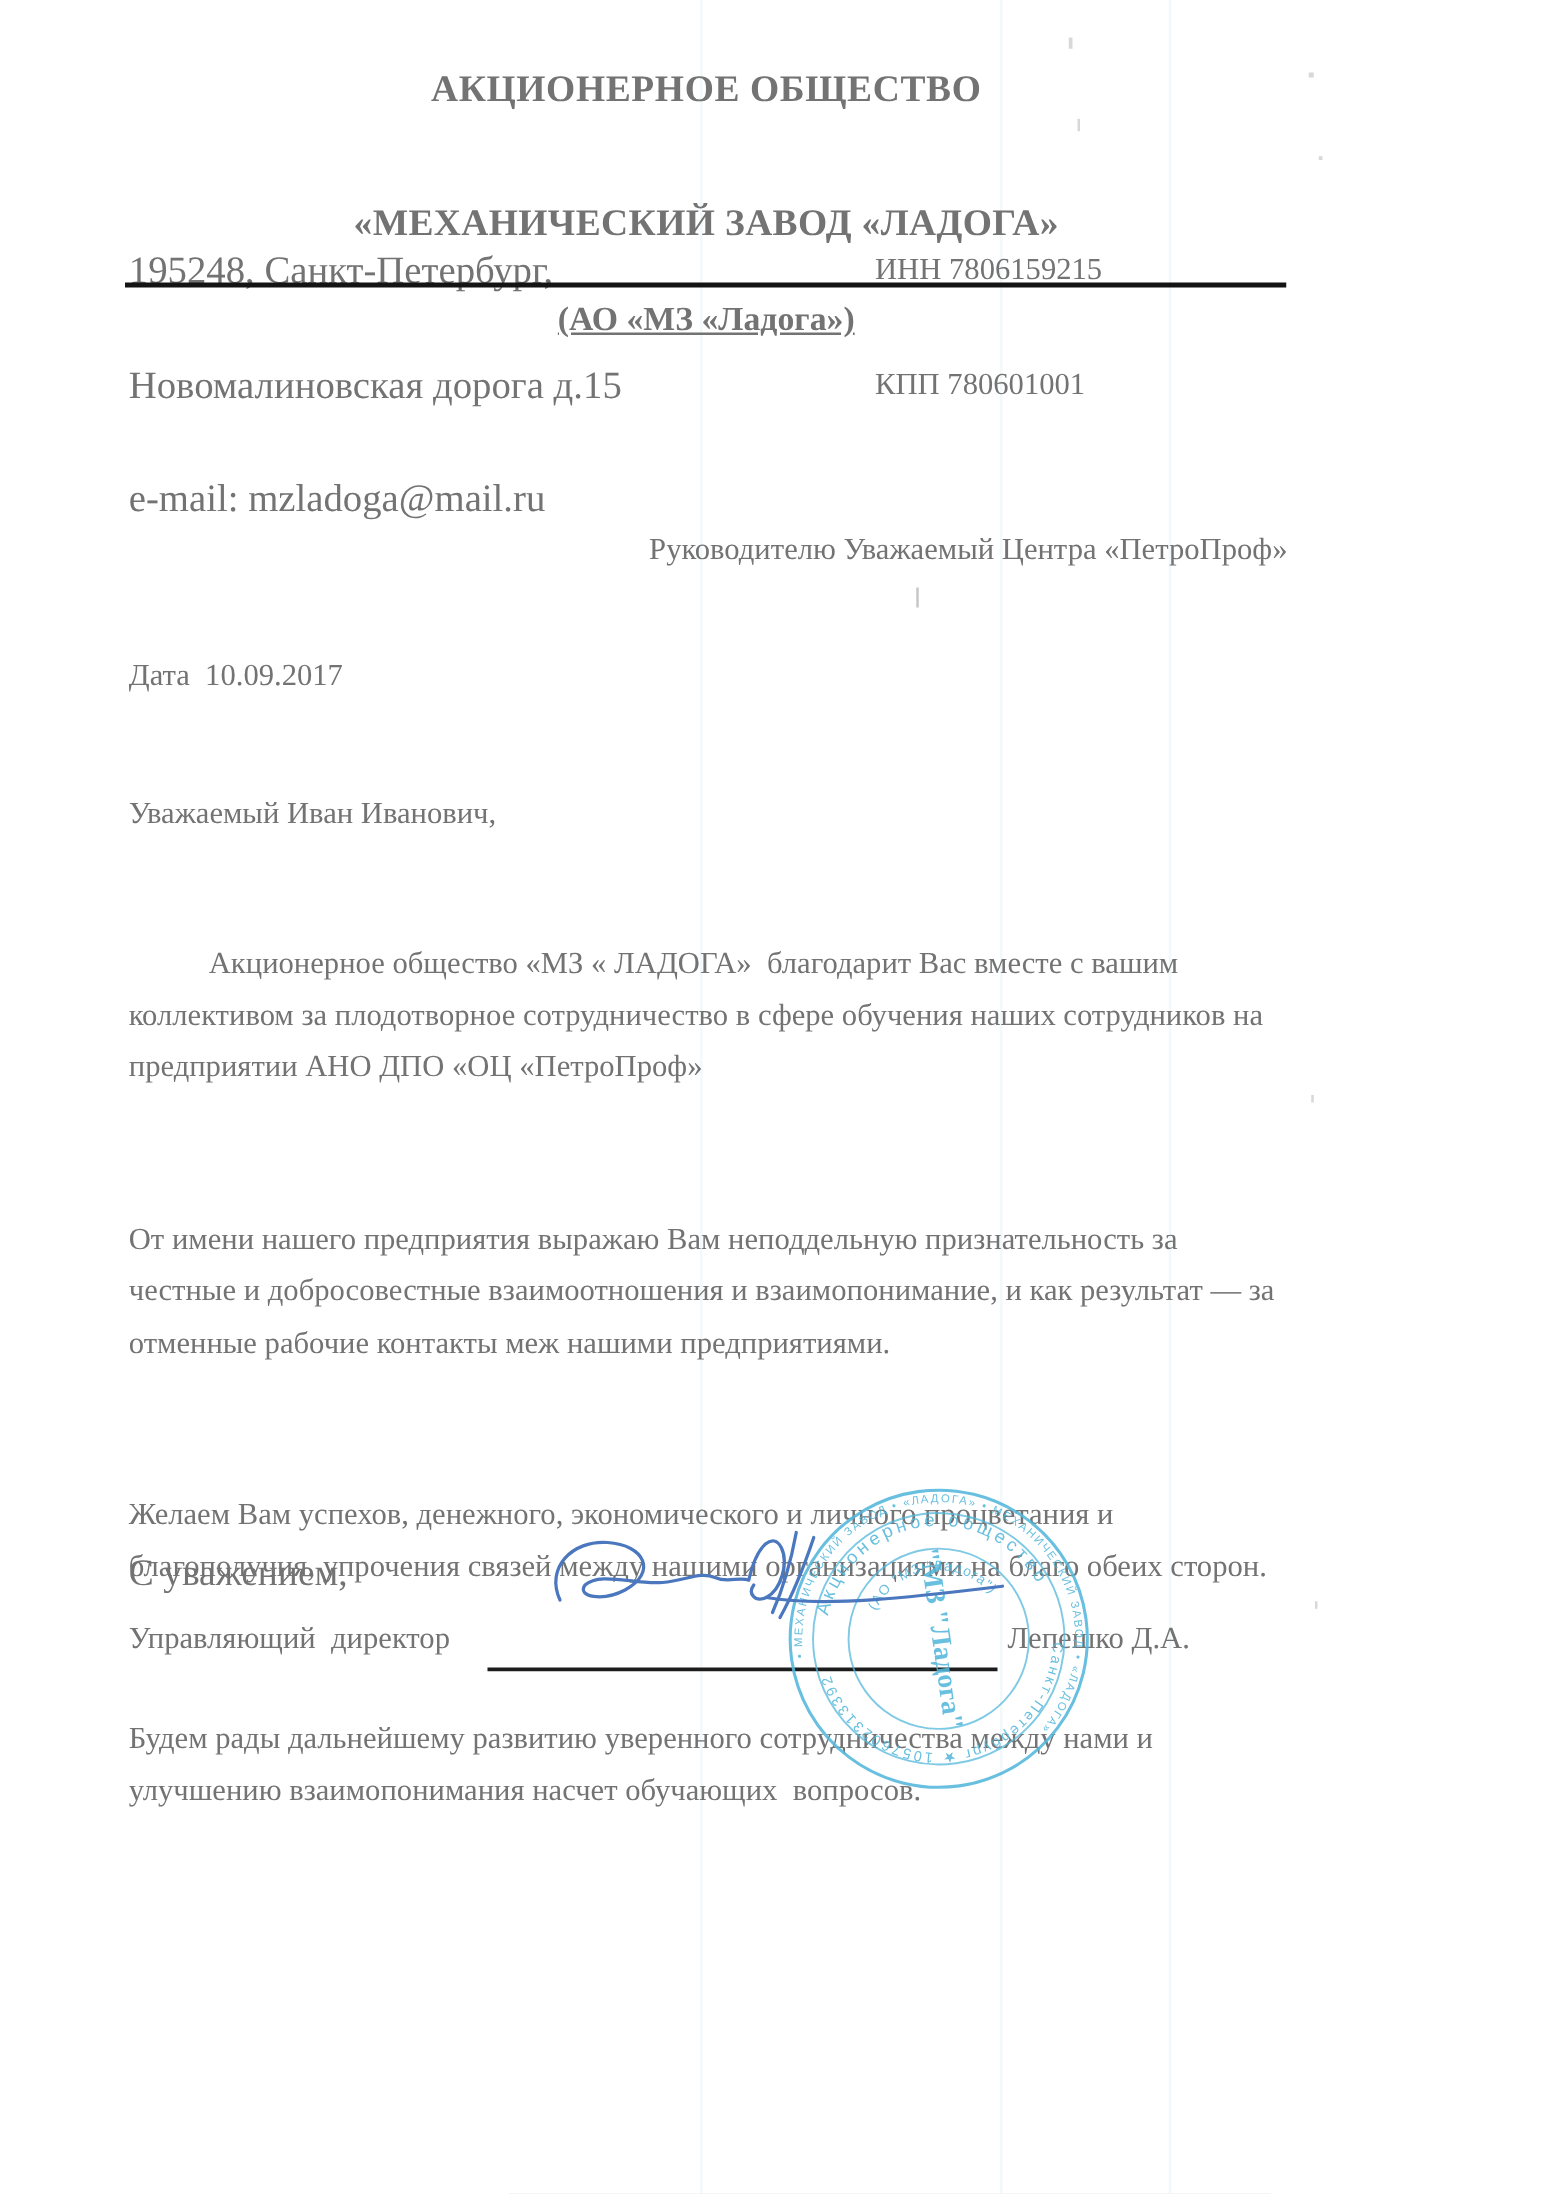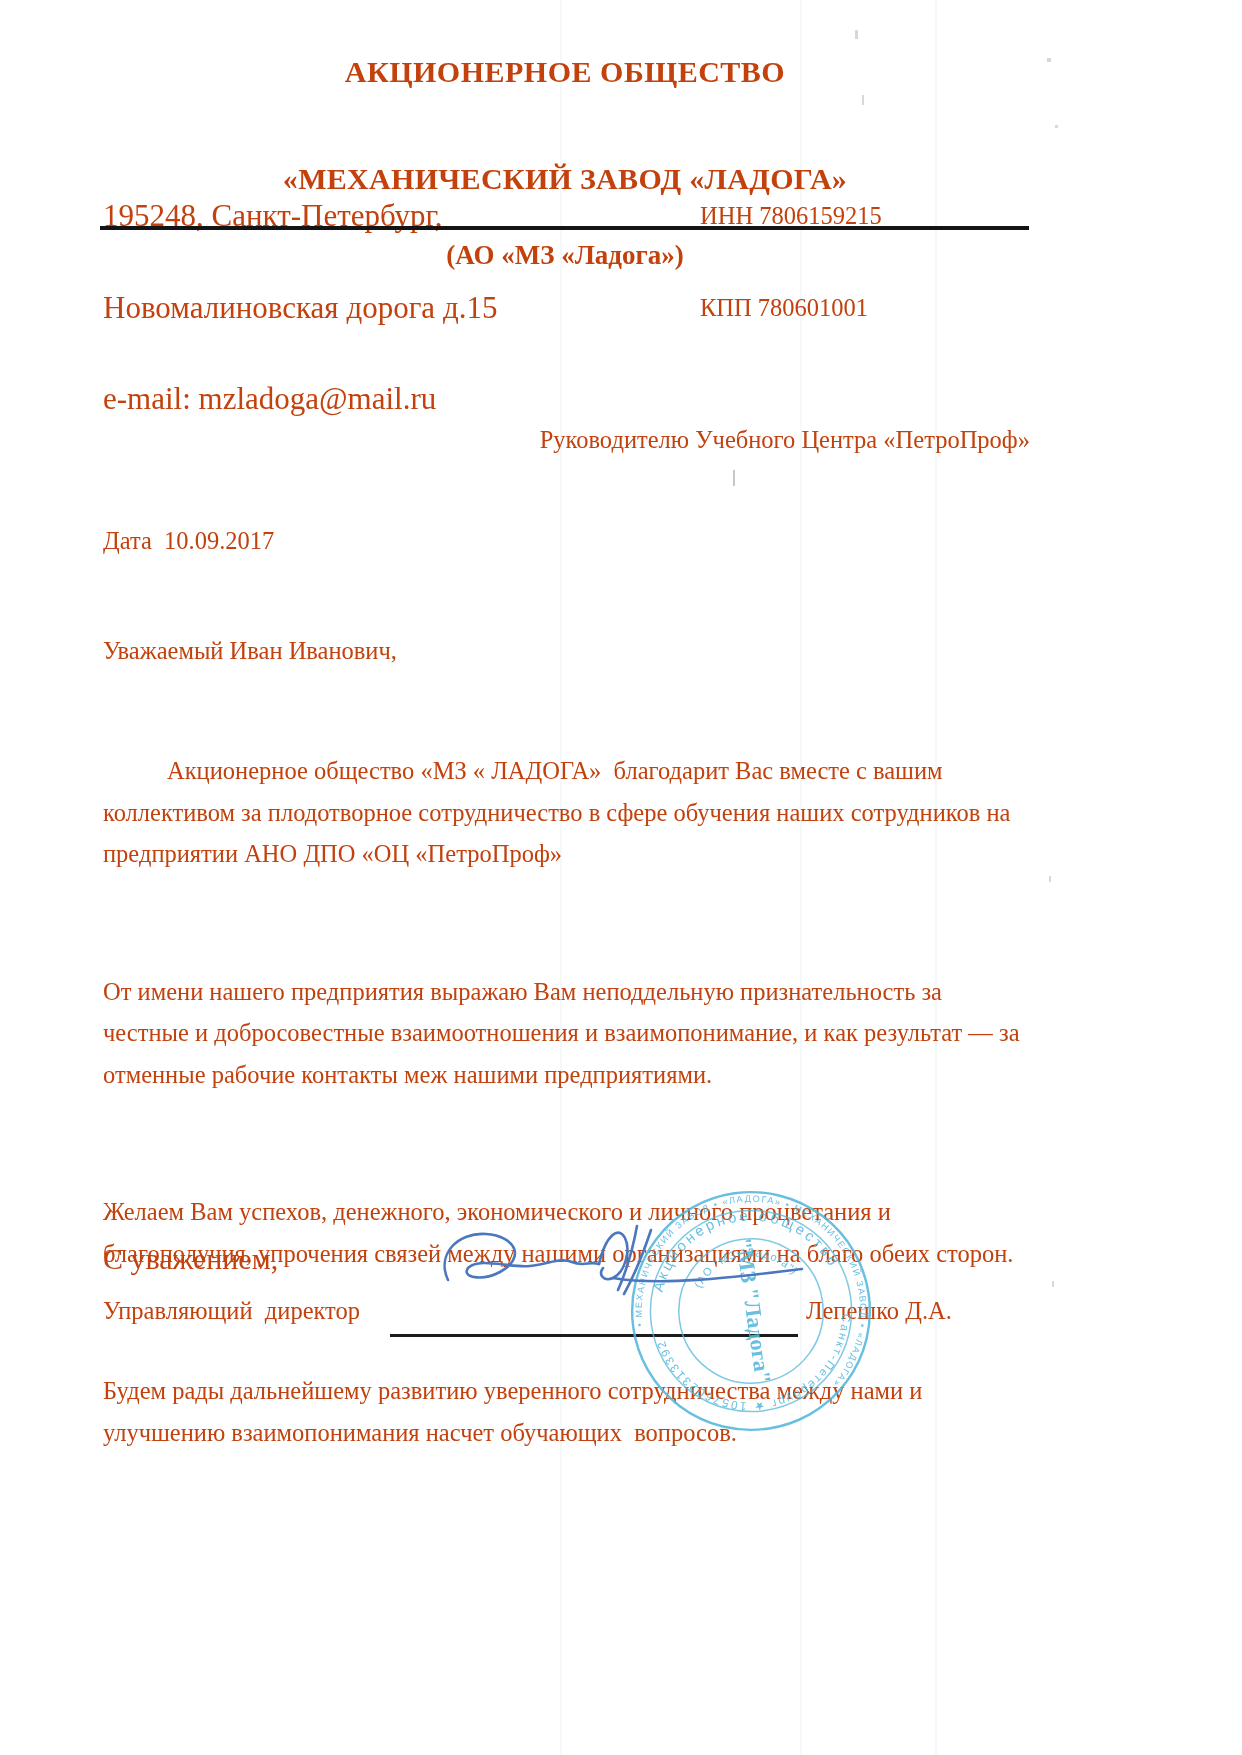--- a/index.html
+++ b/index.html
@@ -3,28 +3,28 @@
 <meta charset="utf-8">
 <style>
   html,body{margin:0;padding:0;background:#e8e8e8;}
   .page{
     position:relative;
     width:1242px;height:1755px;
     margin:0 auto;
     background:#ffffff;
     overflow:hidden;
     font-family:"Liberation Serif","DejaVu Serif",serif;
-    color:#c2410c;
+    color:#737373;
   }
   .abs{position:absolute;white-space:pre-wrap;}
   
   .org-lines{left:100px;top:16px;width:930px;text-align:center;font-weight:bold;}
   .org1{font-size:30px;line-height:40px;letter-spacing:.5px;}
   .org2{font-size:30px;line-height:41px;letter-spacing:.3px;margin-top:30px;}
-  .org3{font-size:27px;line-height:40px;}
+  .org3{font-size:27px;line-height:40px;text-decoration:underline;}
   .info-left{left:103px;top:140px;font-size:31px;line-height:30.5px;}
   .info-right{left:700px;top:140px;width:330px;font-size:24.5px;line-height:30.5px;}
   .rule{left:100px;top:226px;width:929px;height:4px;background:#141414;}
   
   .recipient{left:210px;top:426px;width:820px;text-align:right;font-size:24.5px;}
   .date-line{left:103px;top:527px;font-size:24.5px;}
   .salutation{left:103px;top:637px;font-size:24.5px;}
   .body-text{left:103px;top:667px;width:922px;font-size:24.5px;line-height:41.5px;}
   .body-text p{margin:0 0 13px 0;white-space:pre-wrap;}
   .body-text p.indent{text-indent:64px;}
@@ -67,21 +67,21 @@
     <div>e-mail: mzladoga@mail.ru</div>
   </div>
 
   <div class="abs info-right">
     <div>ИНН 7806159215</div>
     <div>КПП 780601001</div>
   </div>
 
   <div class="abs rule"></div>
 
-  <div class="abs recipient">Руководителю Учебного Центра «ПетроПроф»</div>
+  <div class="abs recipient">Руководителю Уважаемый Центра «ПетроПроф»</div>
   <div class="abs date-line">Дата  10.09.2017</div>
   <div class="abs salutation">Уважаемый Иван Иванович,</div>
 
   <div class="abs body-text">
     <p class="indent">Акционерное общество «МЗ « ЛАДОГА»  благодарит Вас вместе с вашим коллективом за плодотворное сотрудничество в сфере обучения наших сотрудников на предприятии АНО ДПО «ОЦ «ПетроПроф»</p>
     <p>От имени нашего предприятия выражаю Вам неподдельную признательность за честные и добросовестные взаимоотношения и взаимопонимание, и как результат — за отменные рабочие контакты меж нашими предприятиями.</p>
     <p>Желаем Вам успехов, денежного, экономического и личного процветания и благополучия, упрочения связей между нашими организациями на благо обеих сторон.</p>
     <p>Будем рады дальнейшему развитию уверенного сотрудничества между нами и улучшению взаимопонимания насчет обучающих  вопросов.</p>
   </div>
 

